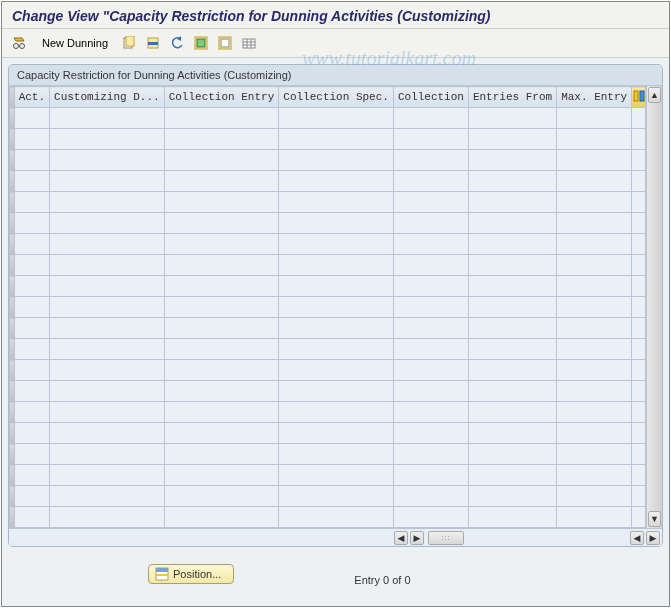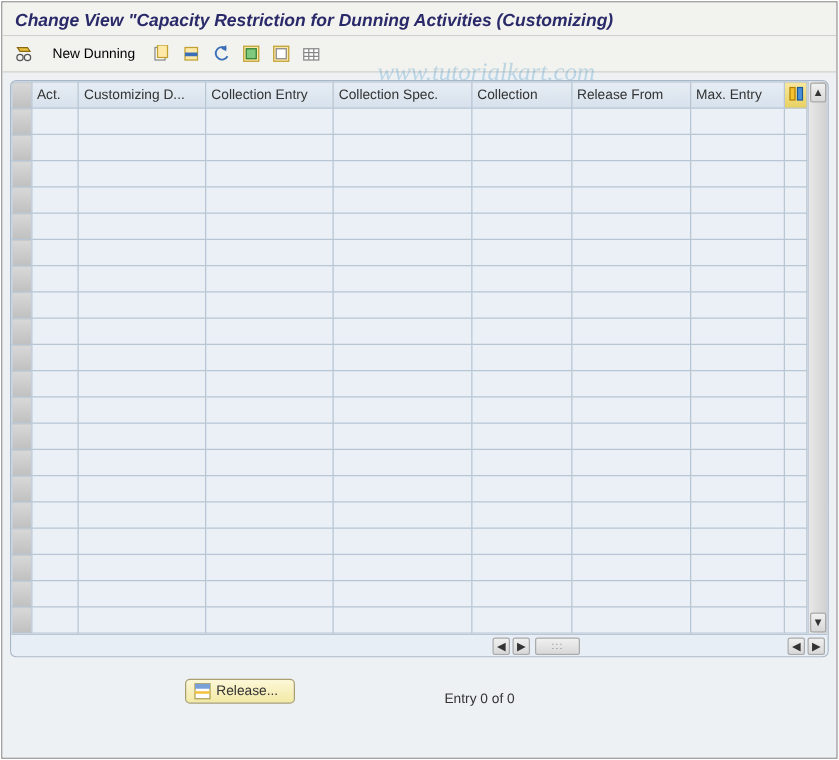--- a/index.html
+++ b/index.html
@@ -106,20 +106,21 @@
     color: #333;
     height: 21px;
     padding: 0 4px;
     background: #eaf0f6;
     text-align: left;
     font-weight: normal;
   }
   table.grid th {
     background: linear-gradient(#e6edf4,#d7e1ec);
     white-space: nowrap;
+    font-family: Liberation Mono, monospace;
   }
   table.grid th.selcol, table.grid td.selcol {
     background: linear-gradient(#d8d8d8,#c0c0c0);
     width: 14px;
     padding: 0;
   }
   table.grid th.cfg {
     background: linear-gradient(#f8e8a0,#e8d060);
     width: 16px;
     text-align: center;
@@ -262,33 +263,34 @@
         <line x1="1" y1="9" x2="13" y2="9" stroke="#888"></line>
         <line x1="5" y1="3" x2="5" y2="12" stroke="#888"></line>
         <line x1="9" y1="3" x2="9" y2="12" stroke="#888"></line>
       </svg>
     </span>
     <div class="watermark">www.tutorialkart.com</div>
   </div>
 
   <div class="content-area">
     <div class="panel">
+      <div class="panel-title">Capacity Restriction for Dunning Activities (Customizing)</div>
 
       <div class="grid-row">
         <div class="grid-body">
           <table class="grid">
             <thead>
               <tr>
                 <th class="selcol"></th>
                 <th style="width:34px">Act.</th>
                 <th style="width:92px">Customizing D...</th>
                 <th style="width:92px">Collection Entry</th>
                 <th style="width:100px">Collection Spec.</th>
                 <th style="width:72px">Collection</th>
-                <th style="width:86px">Release From</th>
+                <th style="width:86px">Entries From</th>
                 <th style="width:68px">Max. Entry</th>
                 <th class="cfg">
                   <svg width="12" height="12">
                     <rect x="1" y="1" width="4" height="10" fill="#f5c330" stroke="#b08000"></rect>
                     <rect x="7" y="1" width="4" height="10" fill="#4a90d9" stroke="#1a5a9a"></rect>
                   </svg>
                 </th>
               </tr>
             </thead>
             <tbody>
@@ -534,20 +536,20 @@
     </div>
 
     <div class="footer">
       <div class="footer-wrap">
         <span class="position-btn">
           <svg width="14" height="14">
             <rect x="1" y="1" width="12" height="12" fill="#fff" stroke="#b0a050"></rect>
             <rect x="1" y="1" width="12" height="4" fill="#7aa0d8"></rect>
             <rect x="1" y="7" width="12" height="2" fill="#f3c040"></rect>
           </svg>
-          <span>Release...</span>
+          <span>Position...</span>
         </span>
         <span class="entry-label">Entry 0 of 0</span>
       </div>
     </div>
   </div>
 
 </div>
 
 </body></html>

